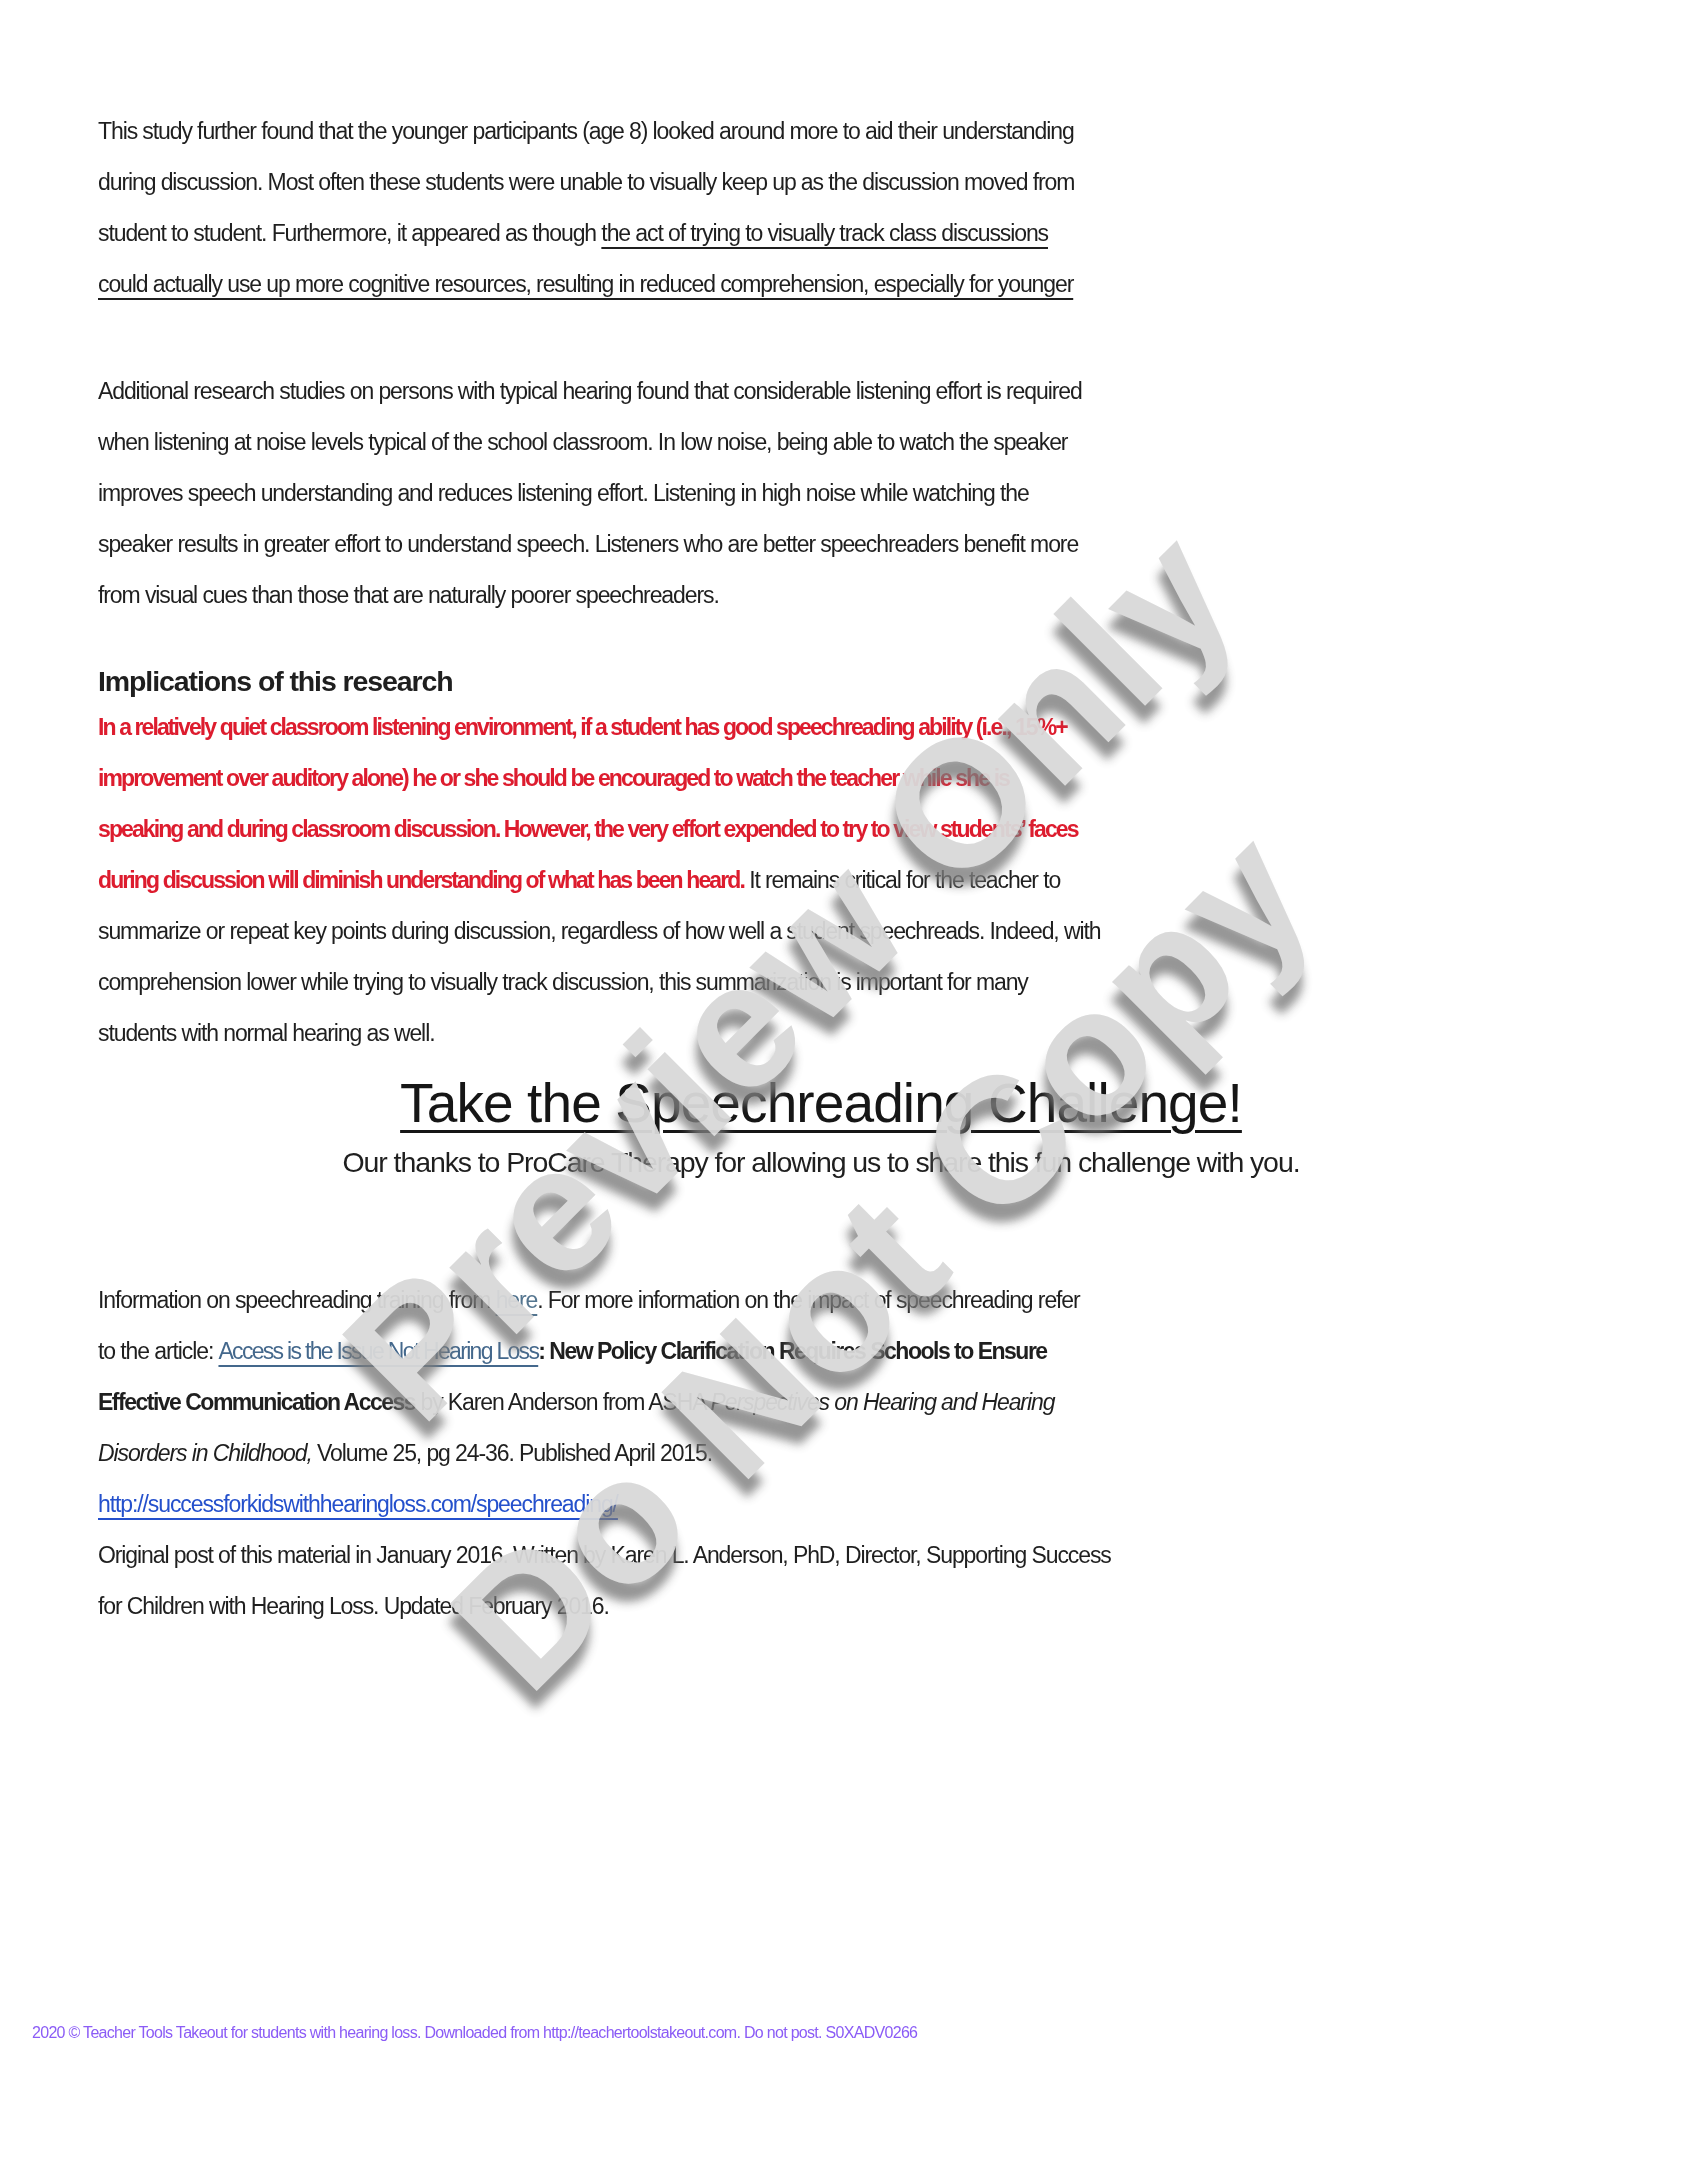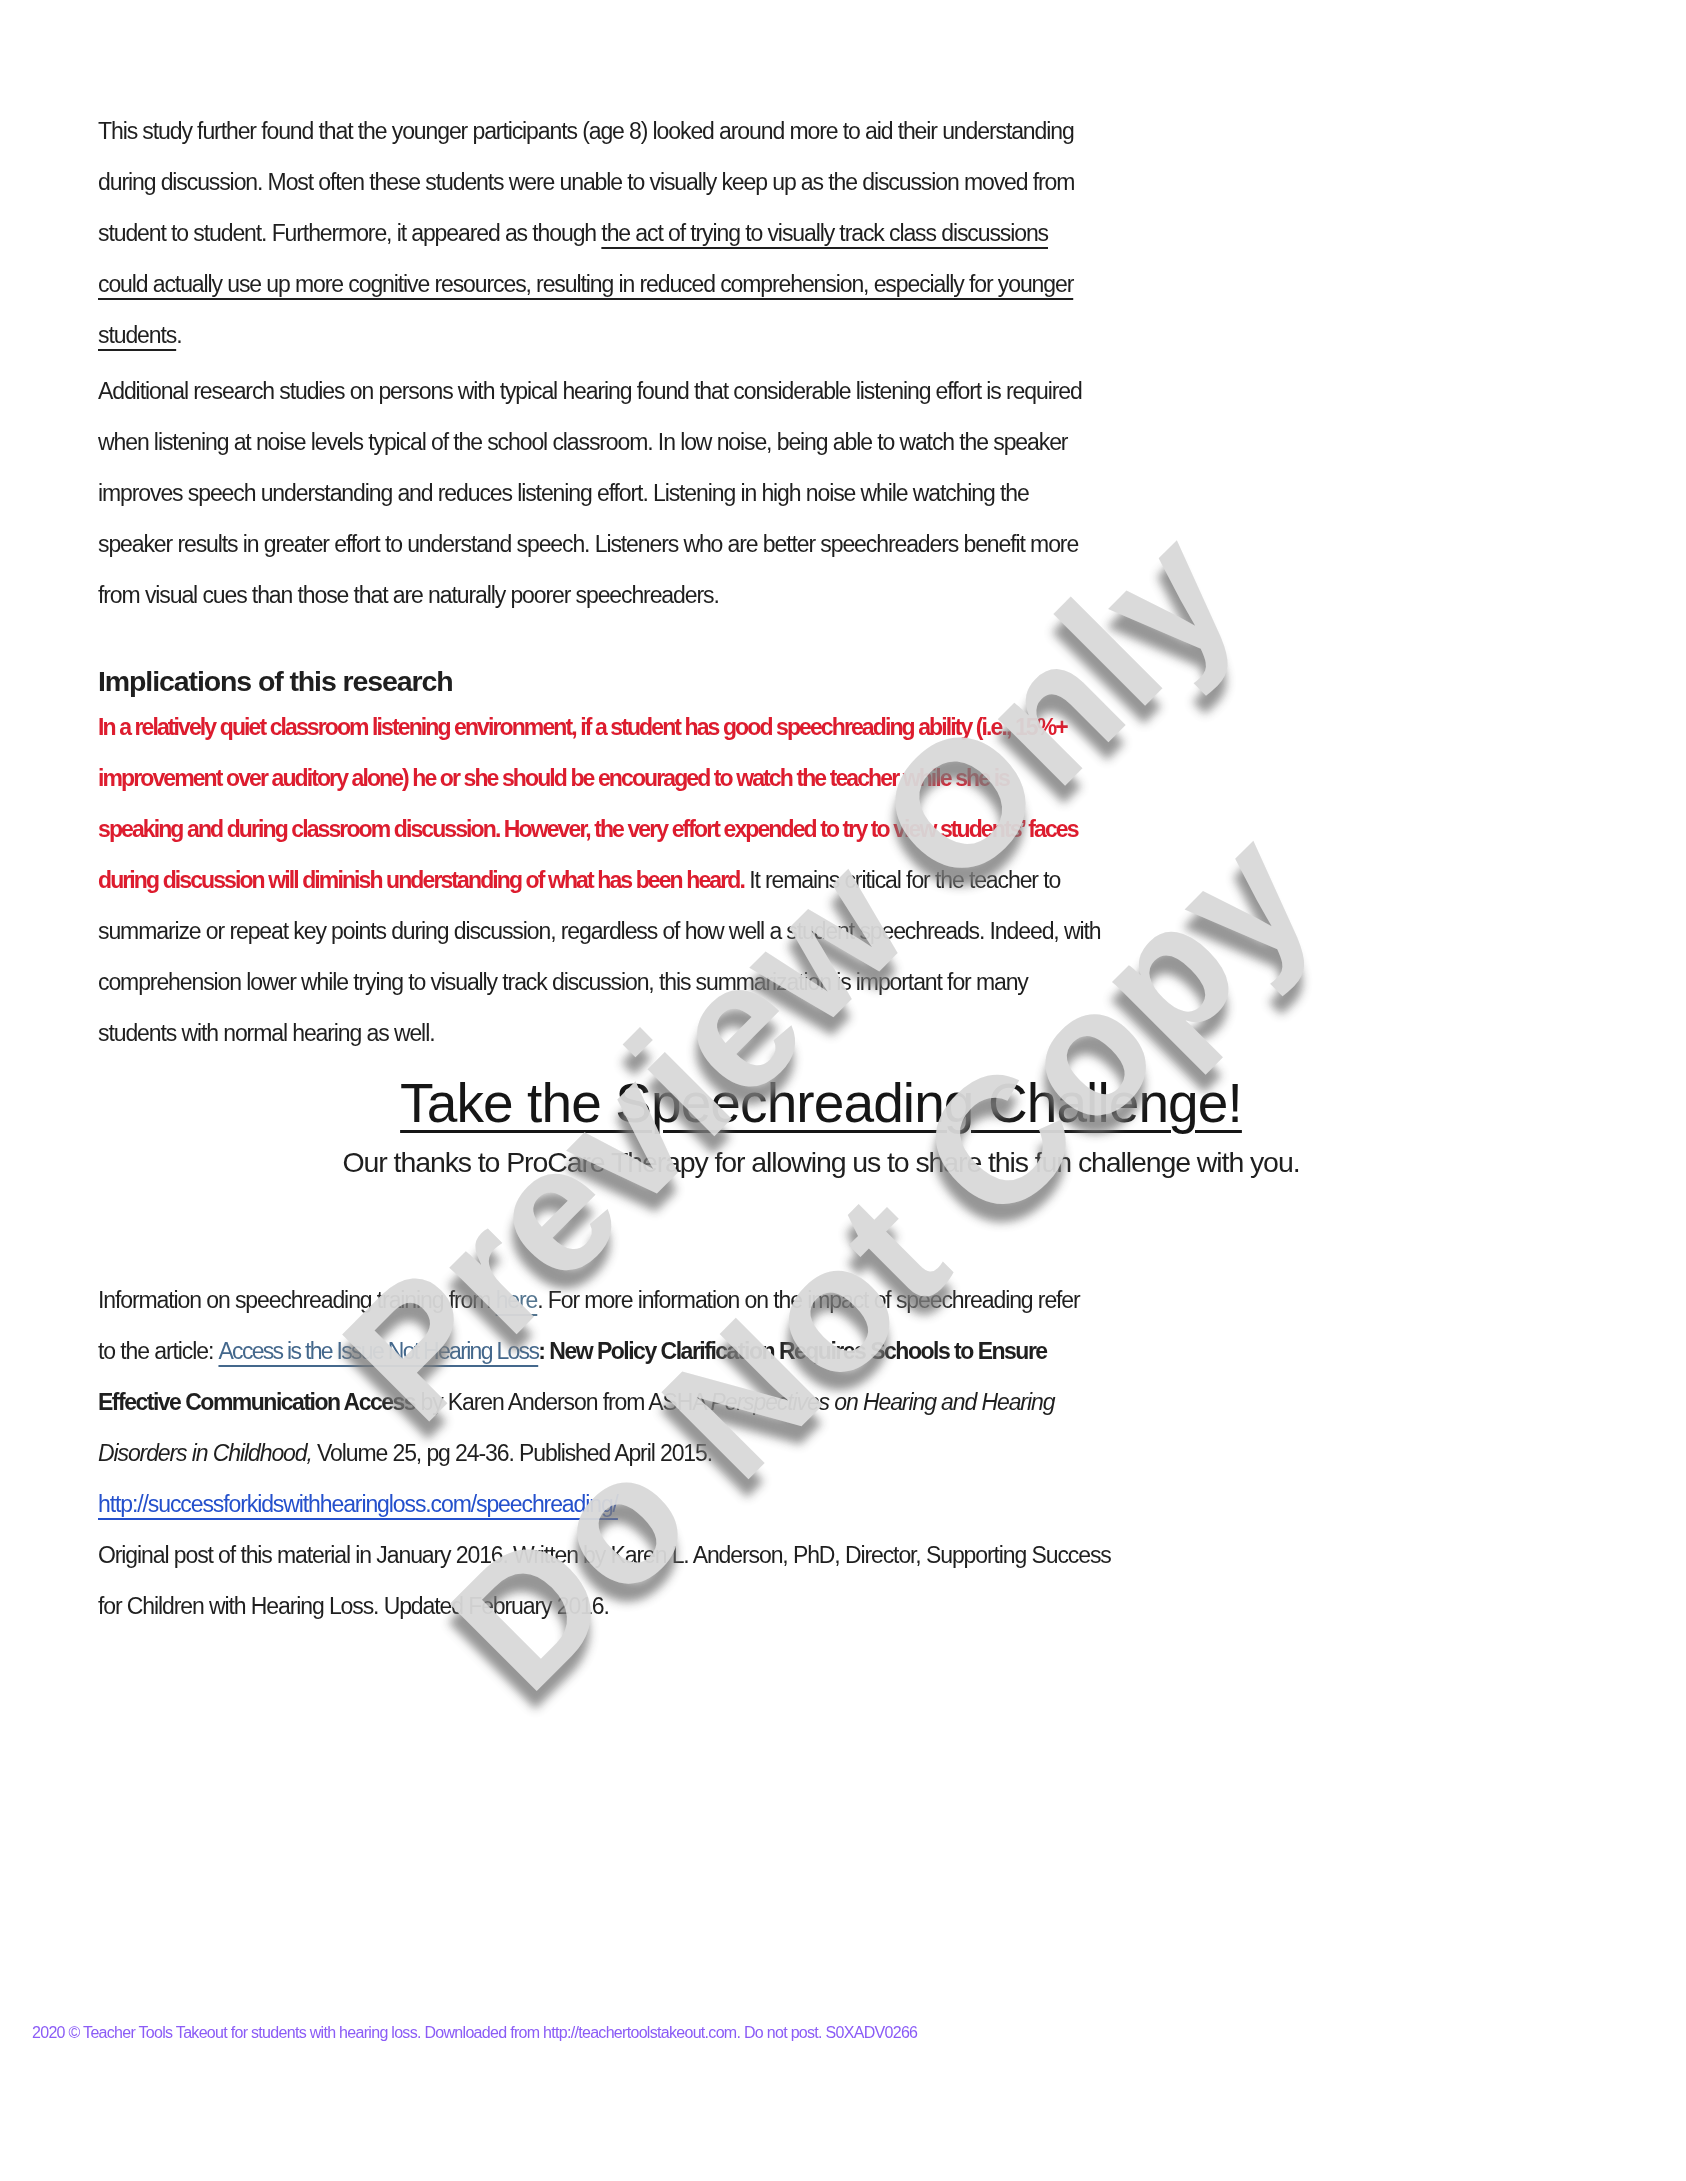--- a/index.html
+++ b/index.html
@@ -39,21 +39,20 @@
 </head>
 <body>
 
 <div class="page">
   <div id="doc">
       <div class="block para" style="top: 118px;">
         <div class="line"><span class="seg-p">This study further found that the younger participants (age 8) looked around more to aid their understanding</span></div>
         <div class="line"><span class="seg-p">during discussion. Most often these students were unable to visually keep up as the discussion moved from</span></div>
         <div class="line"><span class="seg-p">student to student. Furthermore, it appeared as though </span><span class="seg-u">the act of trying to visually track class discussions</span></div>
         <div class="line"><span class="seg-u">could actually use up more cognitive resources, resulting in reduced comprehension, especially for younger</span></div>
-        <div class="line"><span class="seg-u">students</span><span class="seg-p">.</span></div>
       </div>
       <div class="block para" style="top: 378px;">
         <div class="line"><span class="seg-p">Additional research studies on persons with typical hearing found that considerable listening effort is required</span></div>
         <div class="line"><span class="seg-p">when listening at noise levels typical of the school classroom. In low noise, being able to watch the speaker</span></div>
         <div class="line"><span class="seg-p">improves speech understanding and reduces listening effort. Listening in high noise while watching the</span></div>
         <div class="line"><span class="seg-p">speaker results in greater effort to understand speech. Listeners who are better speechreaders benefit more</span></div>
         <div class="line"><span class="seg-p">from visual cues than those that are naturally poorer speechreaders.</span></div>
       </div>
       <div class="block heading-bold" style="top: 665px;">Implications of this research</div>
       <div class="block para" style="top: 714px;">

